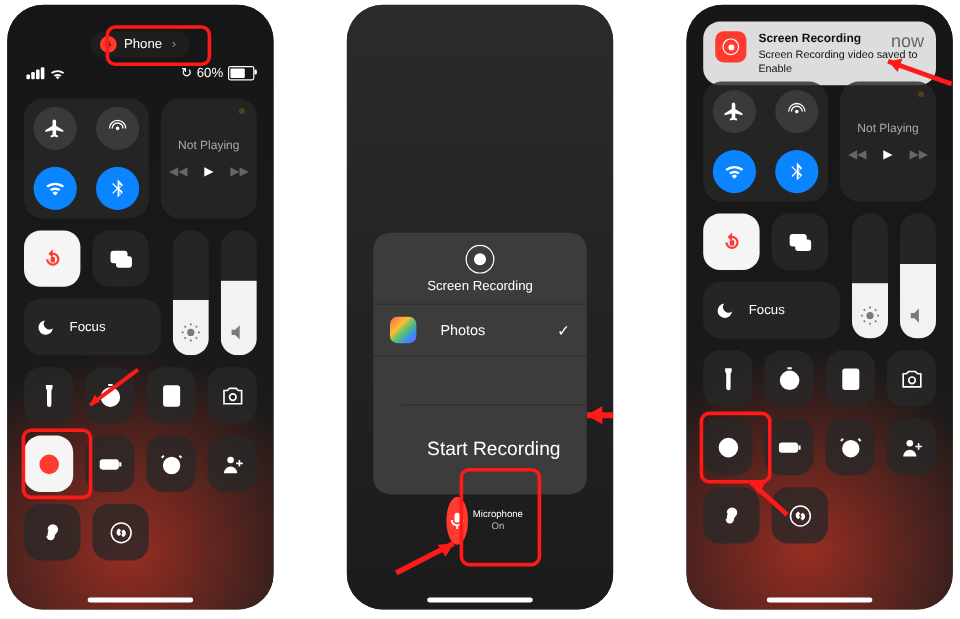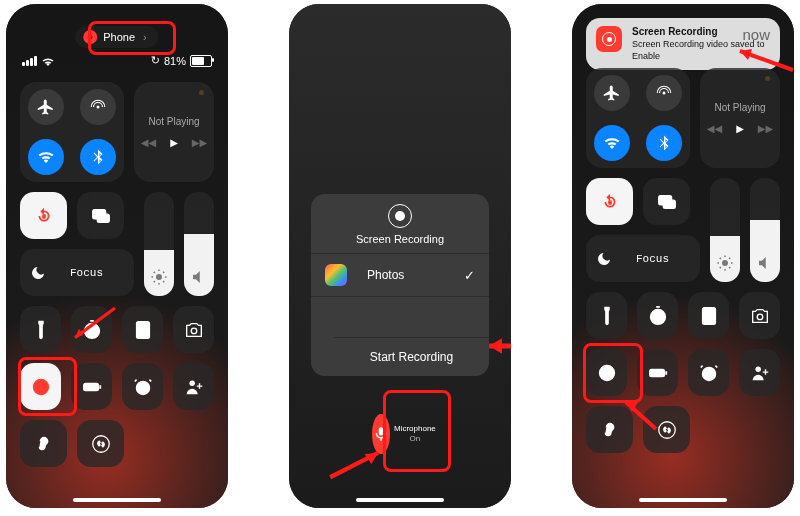--- a/index.html
+++ b/index.html
@@ -30,38 +30,38 @@
   .circ{width:36px;height:36px;border-radius:50%;display:flex;align-items:center;justify-content:center;background:#3a3a3a;}
   .circ.on{background:#0a84ff;}
   .circ svg{width:18px;height:18px;fill:#fff;}
   .np{flex:1;height:100px;display:flex;flex-direction:column;align-items:center;justify-content:center;gap:10px;color:#aaa;font-size:10px;}
   .np .ctrls{display:flex;gap:14px;align-items:center;color:#666;}
   .np .ctrls .play{color:#fff;}
   .sq{width:47px;height:47px;border-radius:14px;display:flex;align-items:center;justify-content:center;background:rgba(40,40,40,.8);}
   .sq.white{background:#f5f5f5;}
   .sq svg{width:22px;height:22px;fill:#fff;}
   .sq.white svg{fill:#ff3b30;}
-  .focus{width:104px;height:47px;border-radius:14px;background:rgba(40,40,40,.8);display:flex;align-items:center;gap:24px;padding-left:10px;font-size:11px;font-family:Liberation Mono, monospace;}
+  .focus{width:104px;height:47px;border-radius:14px;background:rgba(40,40,40,.8);display:flex;align-items:center;gap:12px;padding-left:10px;font-size:11px;}
   .slider{width:47px;height:104px;border-radius:14px;background:rgba(40,40,40,.8);position:relative;overflow:hidden;display:flex;align-items:flex-end;justify-content:center;}
   .slider .fill{position:absolute;left:0;right:0;bottom:0;background:#f2f2f2;}
   .slider svg{position:relative;z-index:1;width:18px;height:18px;margin-bottom:10px;fill:#7a7a7a;}
   .redbox{position:absolute;border:3px solid #ff1a1a;border-radius:8px;pointer-events:none;}
   .arrow{position:absolute;pointer-events:none;}
   .arrow svg{width:70px;height:40px;}
   .homebar{position:absolute;bottom:6px;left:50%;transform:translateX(-50%);width:88px;height:4px;border-radius:2px;background:#fff;}
   
   .info{position:absolute;top:80px;left:18px;right:18px;text-align:center;font-size:9px;line-height:13px;color:#ddd;}
   .sheet{position:absolute;top:190px;left:22px;right:22px;background:#3c3c3c;border-radius:14px;overflow:hidden;}
   .sheet .hdr{display:flex;flex-direction:column;align-items:center;padding:10px 0 8px;gap:5px;font-size:11px;}
   .sheet .reccirc{width:22px;height:22px;border:1.5px solid #fff;border-radius:50%;display:flex;align-items:center;justify-content:center;}
   .sheet .reccirc i{width:10px;height:10px;border-radius:50%;background:#fff;}
   .sheet .item{display:flex;align-items:center;padding:10px 14px;border-top:1px solid #2e2e2e;font-size:12px;gap:20px;}
   .sheet .item .appicon{width:22px;height:22px;border-radius:6px;background:linear-gradient(135deg,#ff5e57,#ffbd2e 35%,#56c271 55%,#3a86ff 80%,#a855f7);}
   .sheet .item .chk{margin-left:auto;font-size:13px;}
-  .sheet .start{text-align:center;padding:12px 0;border-top:1px solid #2e2e2e;font-size:12px;margin-left:23px;}
+  .sheet .start{text-align:center;padding:28px 0;border-top:1px solid #2e2e2e;font-size:16px;margin-left:23px;}
   .mictile{position:absolute;width:56px;height:72px;left:50%;transform:translateX(-50%);display:flex;flex-direction:row;align-items:center;gap:4px;}
   .micbtn{width:40px;height:40px;border-radius:50%;background:#ff3b30;display:flex;align-items:center;justify-content:center;}
   .micbtn svg{width:18px;height:18px;fill:#fff;}
   .miclabel{font-size:8px;text-align:center;line-height:10px;}
   
   .banner{position:absolute;top:14px;left:14px;right:14px;background:#ddd;border-radius:14px;padding:8px 10px;display:flex;gap:10px;align-items:flex-start;color:#111;}
   .banner .bicon{width:26px;height:26px;border-radius:7px;background:#ff3b30;display:flex;align-items:center;justify-content:center;flex-shrink:0;}
   .banner .bicon i{width:12px;height:12px;border:1.5px solid #fff;border-radius:50%;display:flex;align-items:center;justify-content:center;}
   .banner .bicon i::after{content:"";width:5px;height:5px;background:#fff;border-radius:50%;}
   .banner .btxt{font-size:9px;line-height:12px;}
@@ -99,21 +99,21 @@
             <i></i>
           </span>
       <span class="wifi">
         <svg width="14" height="10" viewBox="0 0 24 18">
               <path fill="#fff" d="M12 18l3-3a4.2 4.2 0 0 0-6 0zM6 12l2 2a8 8 0 0 1 8 0l2-2a11 11 0 0 0-12 0zM2 8l2 2a14 14 0 0 1 16 0l2-2a17 17 0 0 0-20 0z"></path>
             </svg>
       </span>
     </div>
     <div class="right">
       <span>↻</span>
-      <span>81%</span>
+      <span>60%</span>
       <span class="batt">
             <i style="width:60%"></i>
           </span>
     </div>
   </div>
 
   <div class="grid">
     <span class="audiodot"></span>
     <div class="row">
       <div class="card quad">

